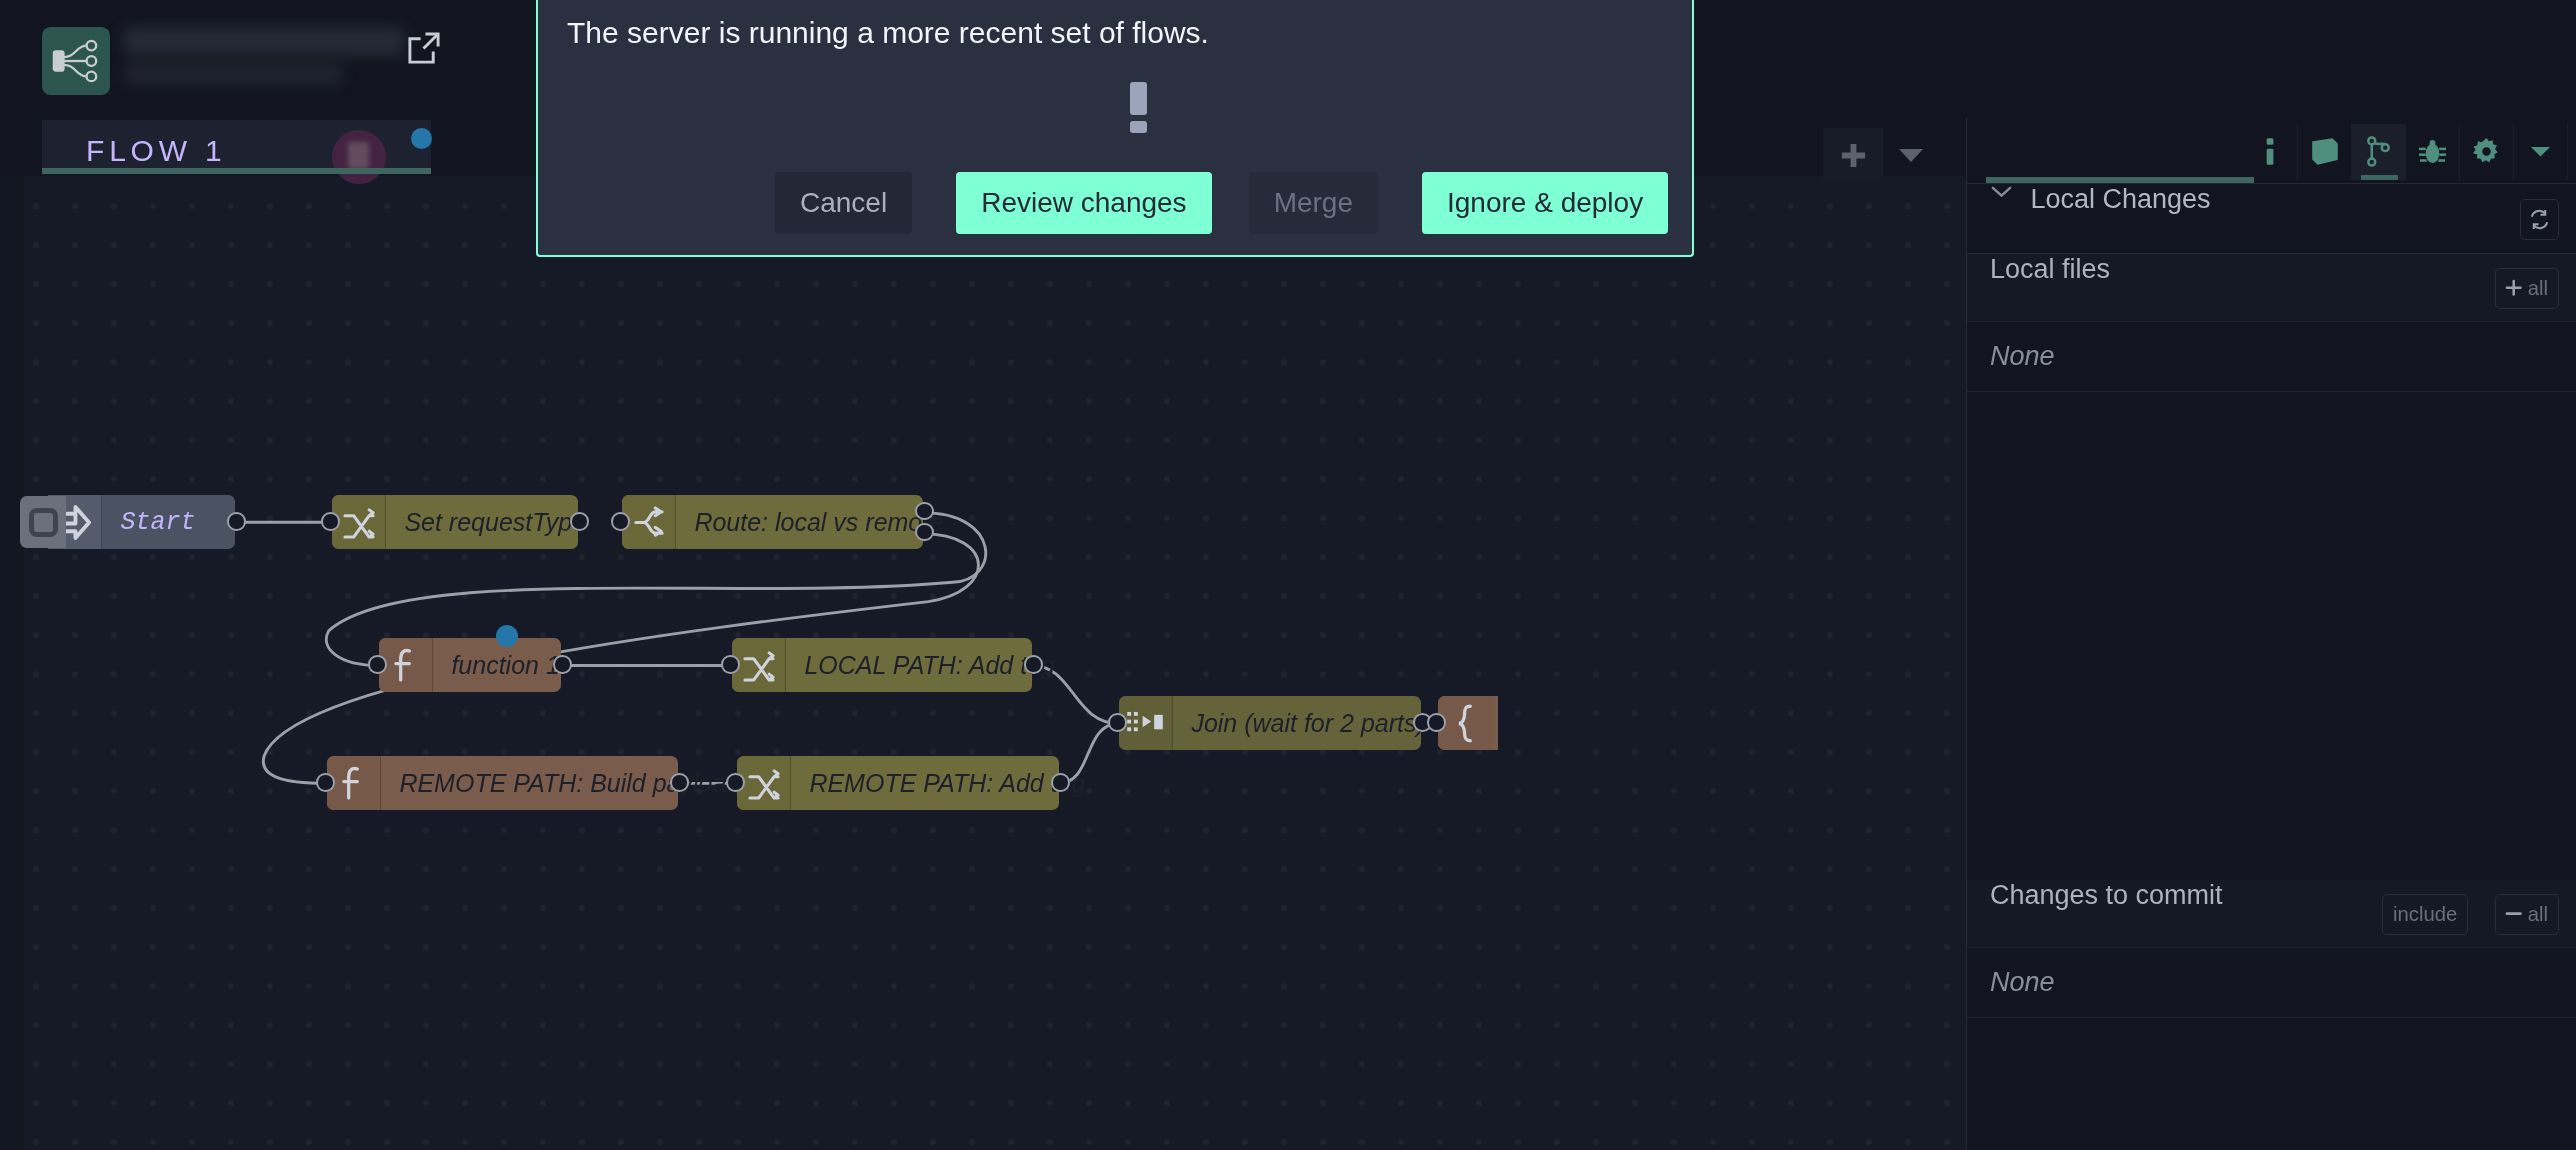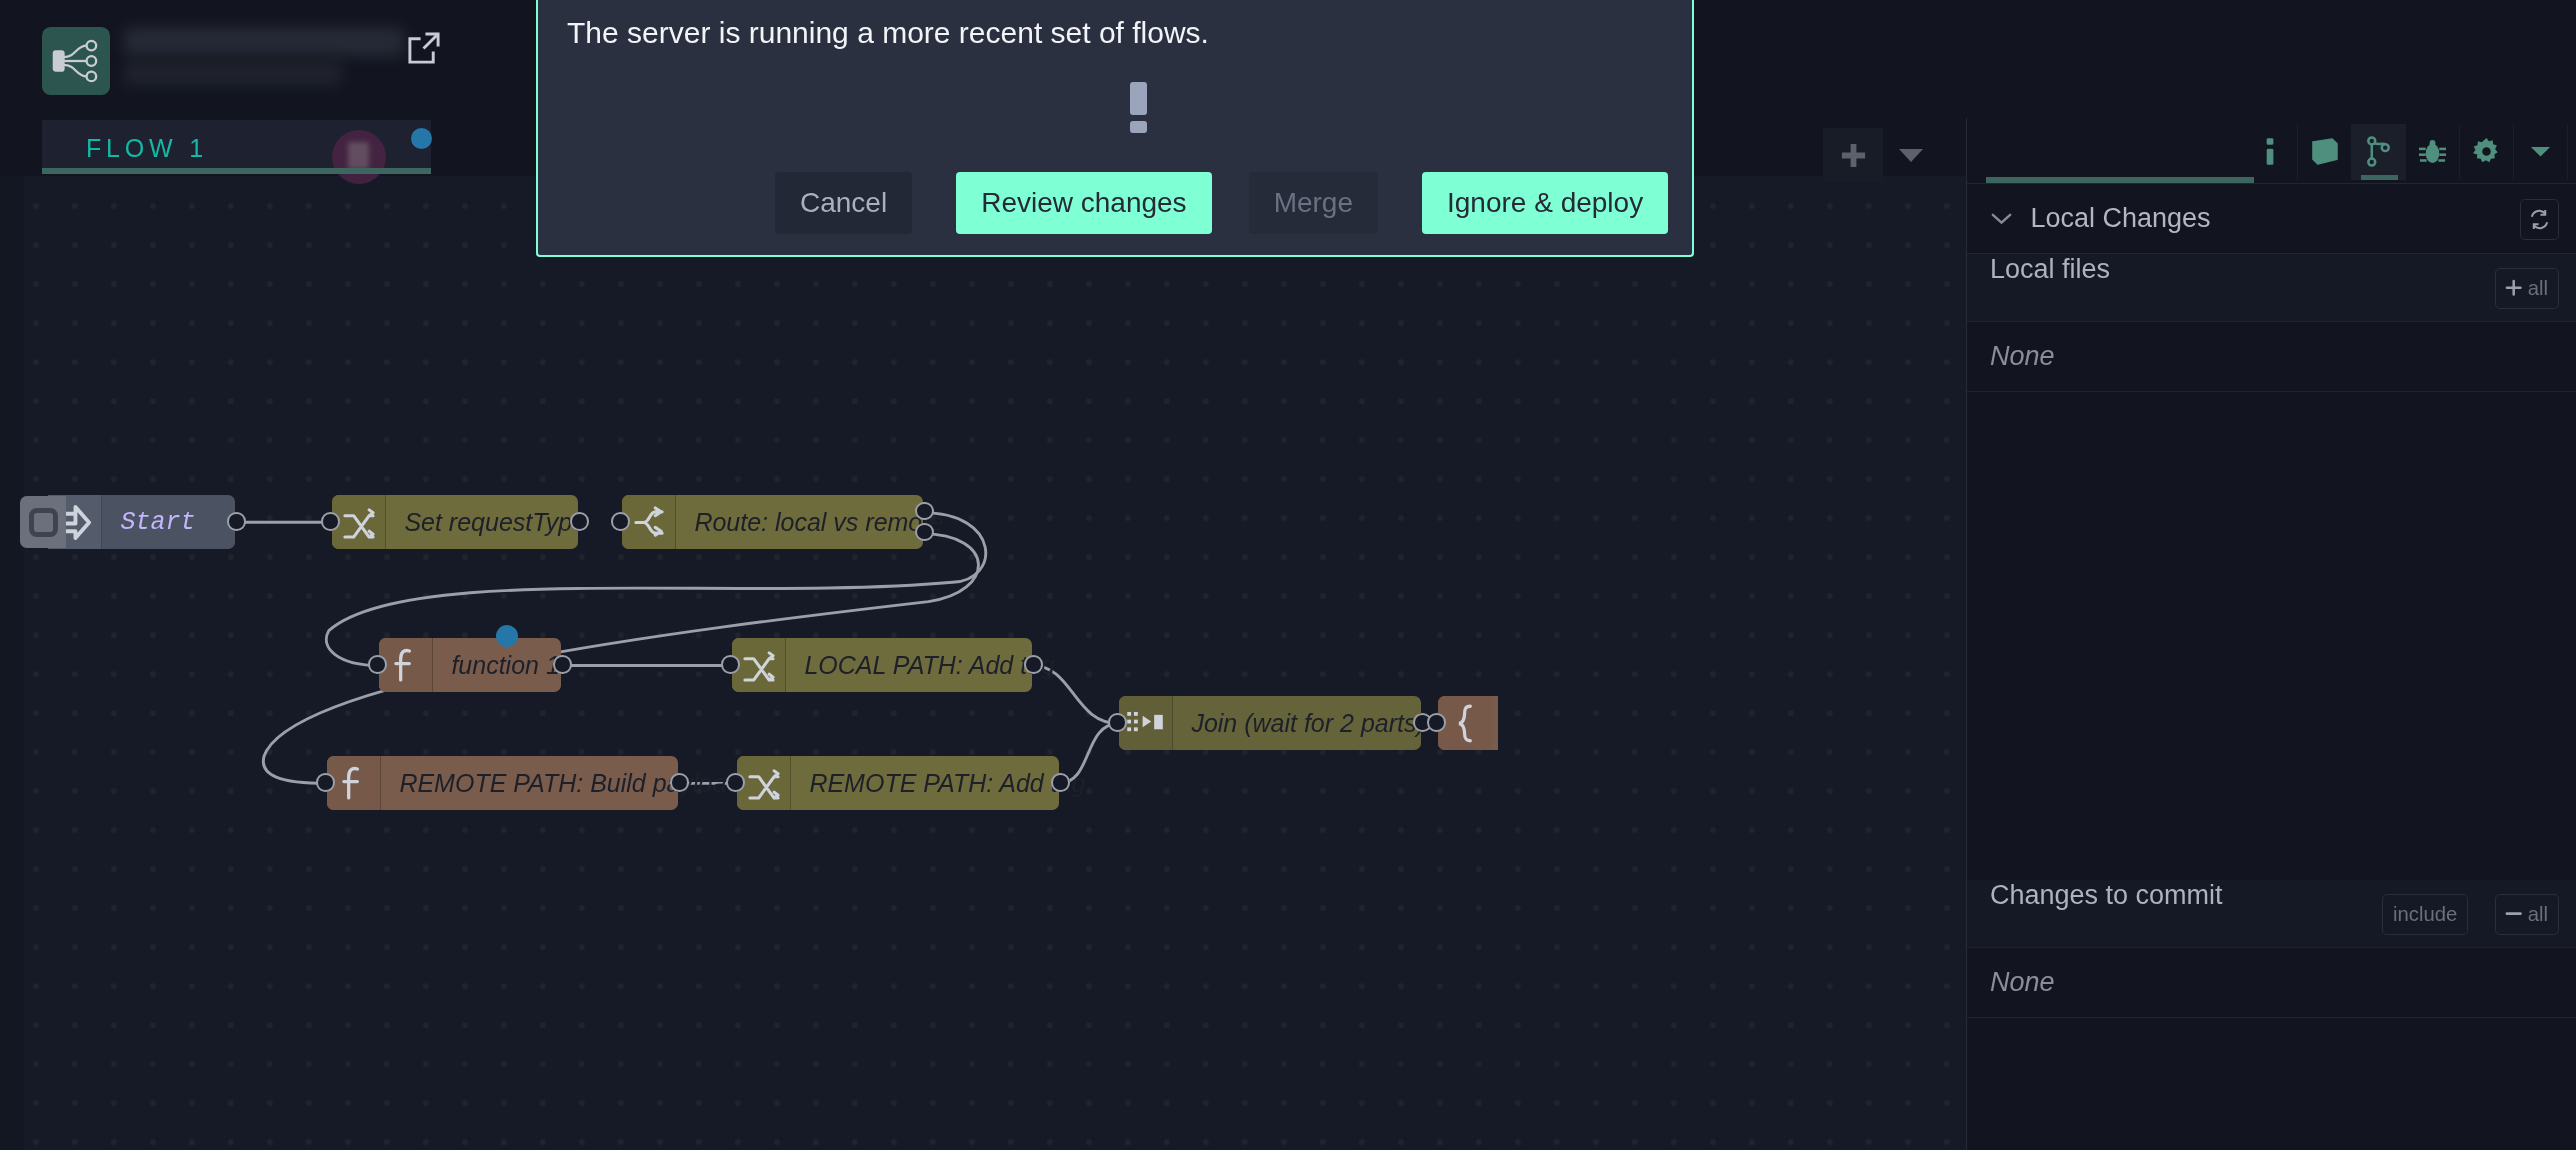--- a/index.html
+++ b/index.html
@@ -43,21 +43,21 @@
   .tabbar {
     position:absolute; top:118px; left:0; width:1966px; height:58px;
     background:#12151f; z-index:30;
   }
   .flow-tab {
     position:absolute; left:42px; top:1.9px; width:389px; height:54px;
     background:#1e2230; cursor:pointer;
   }
   .flow-tab .label {
     position:absolute; left:44px; top:14.5px;
-    color:#14b8a6; font-size:25px; letter-spacing:4.8px; font-weight:500;
+    color:#c4b5fd; font-size:30px; letter-spacing:4.8px; font-weight:500;
   }
   .flow-tab .underline {
     position:absolute; left:0; bottom:0; width:389px; height:5.8px; background:#3c665f;
   }
   .flow-tab .user-circle {
     position:absolute; left:290px; top:9.7px; width:54px; height:54px;
     border-radius:50%; background:#4a2445; opacity:.85;
   }
   .flow-tab .user-circle .g {
     position:absolute;left:15.5px;top:12.6px;width:21px;height:27px;
@@ -154,21 +154,21 @@
   .sb-tab {
     width:54px; height:56px; display:flex;align-items:center;justify-content:center;
     position:relative; cursor:pointer; border-right:1px solid #1b1f2a;
   }
   .sb-tab.active { background:#1b1f2a; }
   .sb-tab.active::after {
     content:""; position:absolute; left:8.7px; bottom:0; width:37px; height:4.8px; background:#3c665f;
   }
 
   .sb-section-head {
-    height:70px; display:flex; align-items:center; position:relative;
+    height:70px; display:flex; position:relative;
     border-bottom:1px solid #232734; background:#12151f;
   }
   .sb-section-head .chev { margin-left:23px; margin-right:17.4px; display:flex;}
   .sb-section-head .txt { color:#b3b7c2; font-size:27px; }
   .sb-refresh {
     position:absolute; right:17.4px; top:14.5px; width:39px;height:41px;
     border:1px solid #2a2e3a; border-radius:4.8px;
     display:flex;align-items:center;justify-content:center; cursor:pointer;
   }
 

